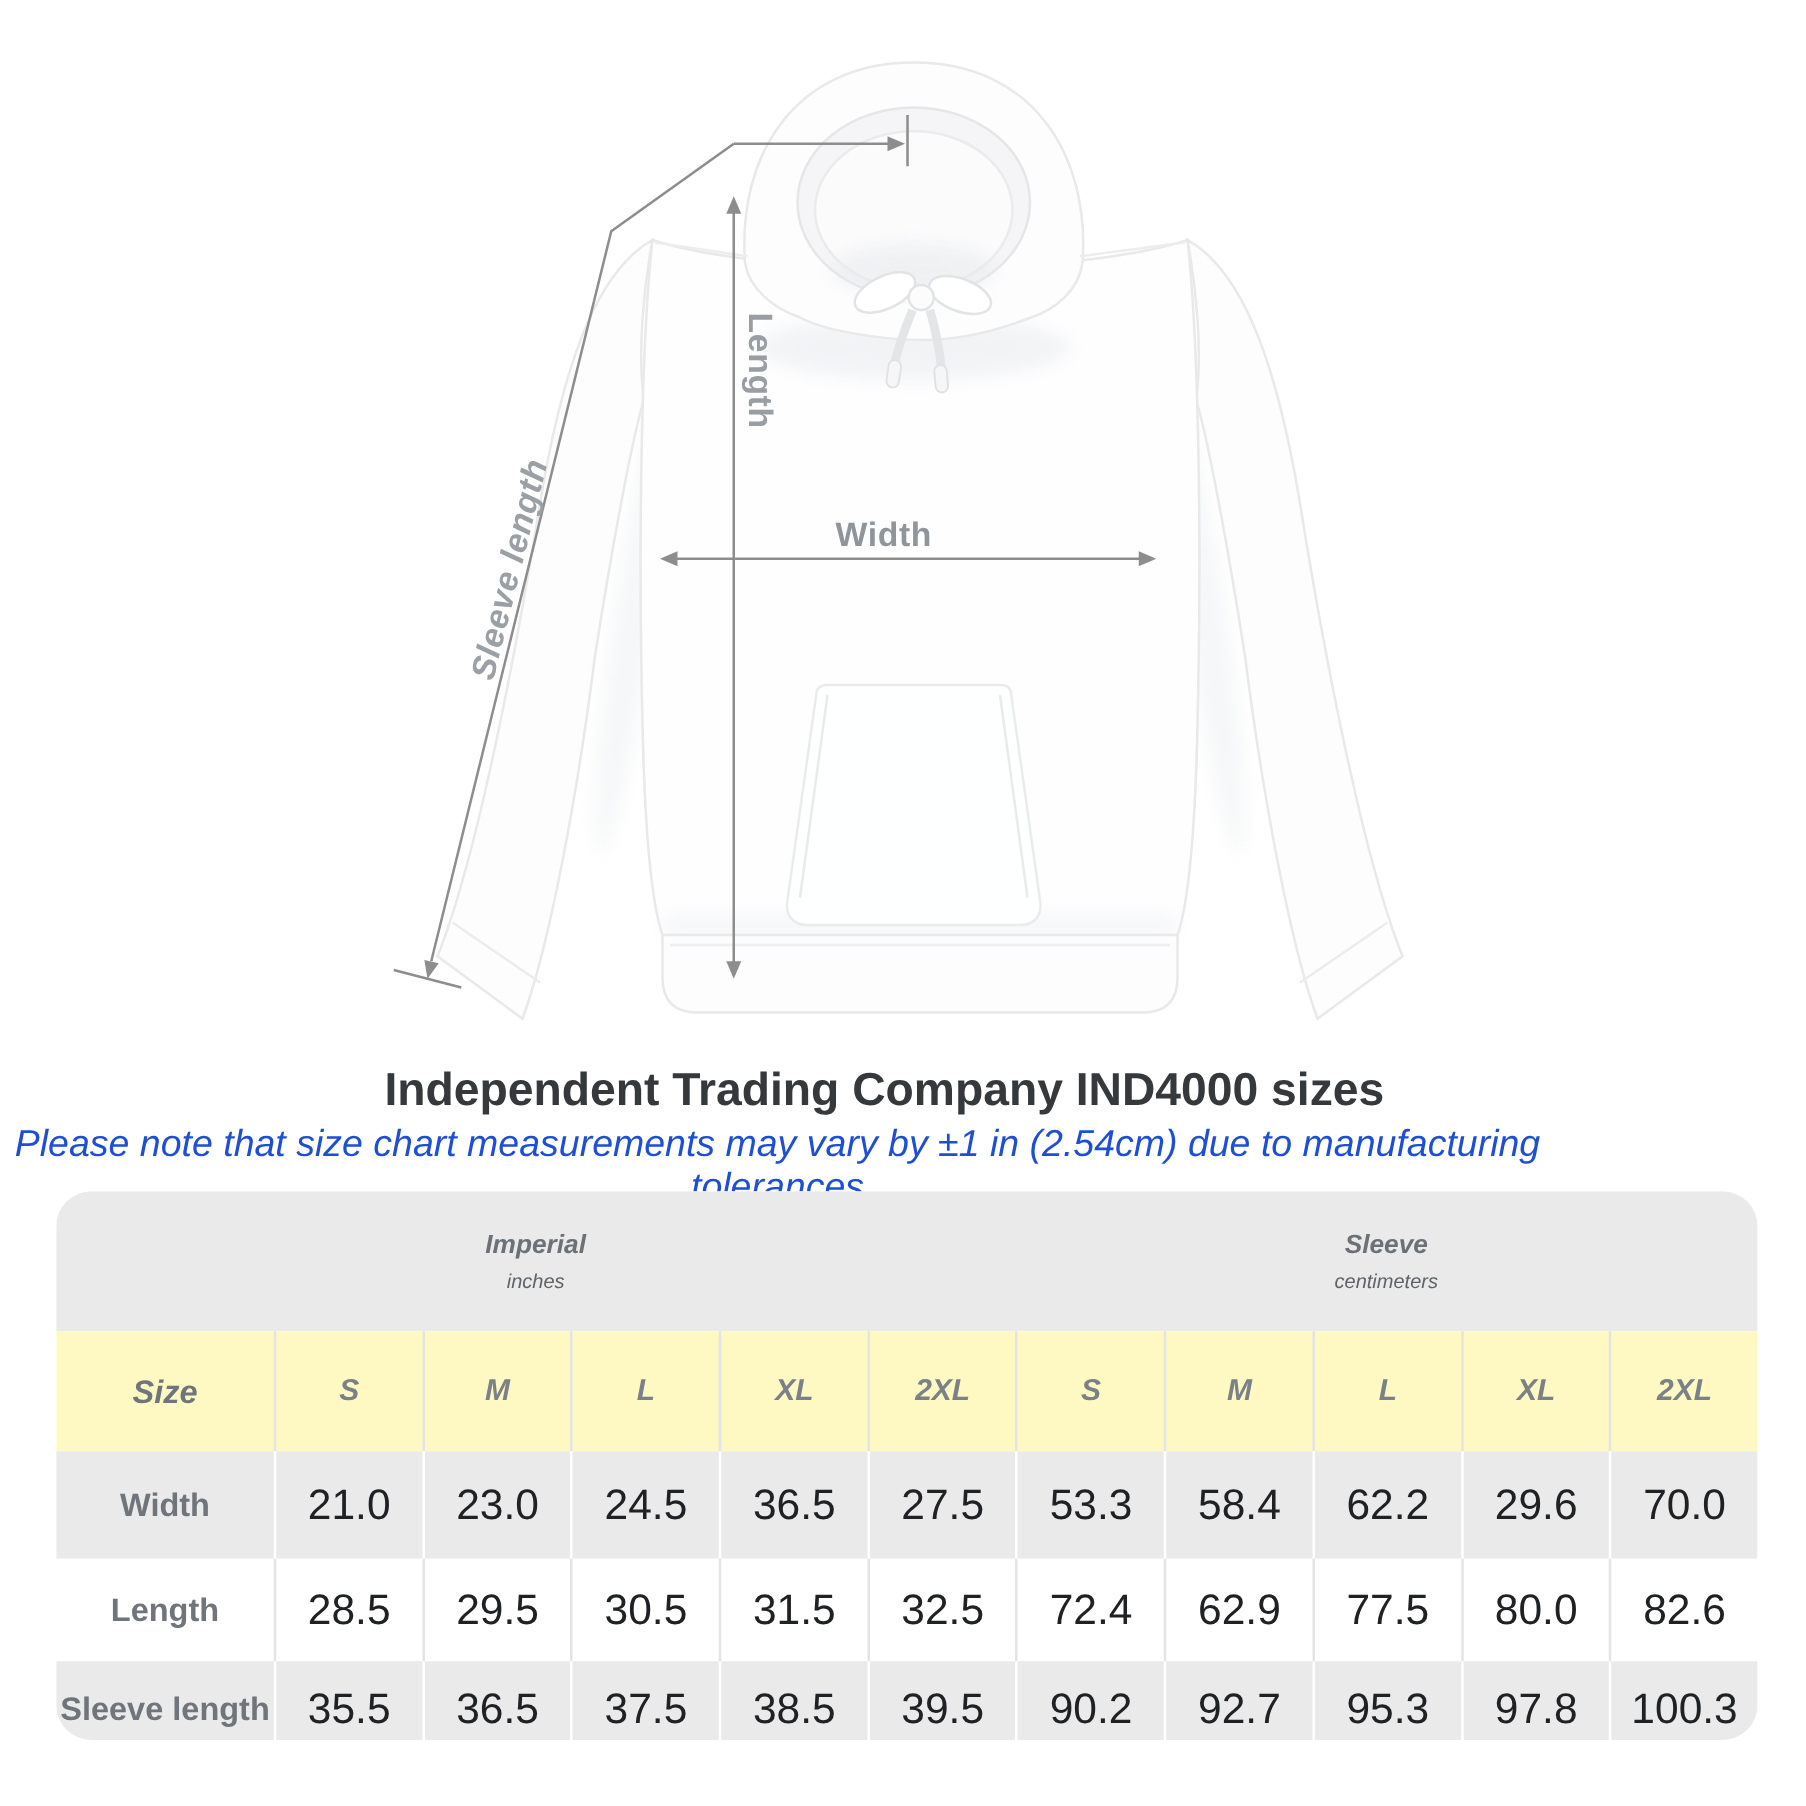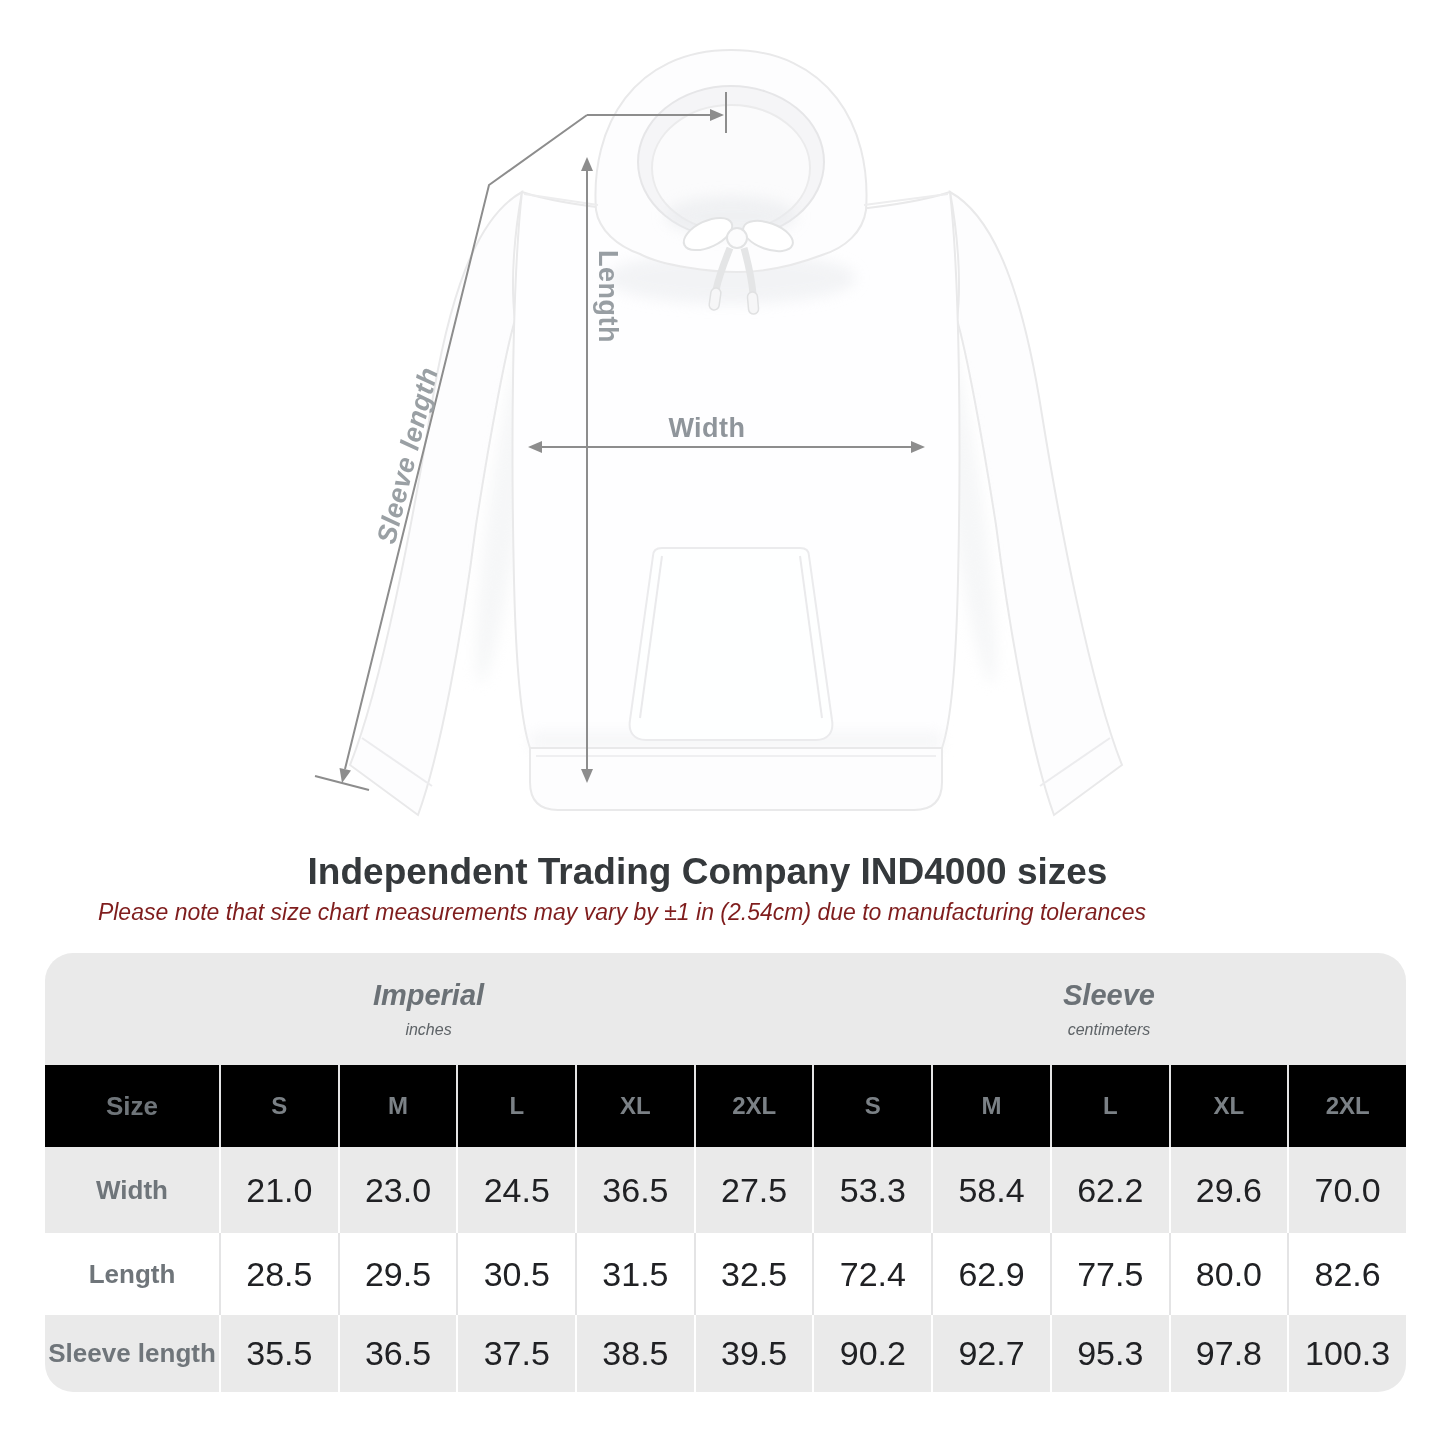--- a/index.html
+++ b/index.html
@@ -12,32 +12,32 @@
   .measure-label{position:absolute;color:#989ea3;font-weight:bold;font-size:27px;letter-spacing:.5px;}
   .label-length{left:592px;top:250px;writing-mode:vertical-rl;}
   .label-width{left:627px;top:413px;width:160px;text-align:center;color:#8f959b;}
   .label-sleeve{left:308px;top:440px;width:200px;text-align:center;
                 transform:rotate(-76deg);font-style:italic;color:#9aa0a4;}
 
   
   .chart-title{position:absolute;left:0;top:851px;width:1415px;text-align:center;
                font-size:37px;font-weight:bold;color:#35393c;}
   .chart-subtitle{position:absolute;left:0;top:899px;width:1244px;text-align:center;
-                  font-size:23px;font-style:italic;color:#7f1d1d;}
+                  font-size:30px;font-style:italic;color:#1d4ed8;}
 
   
   .size-table{position:absolute;left:45px;top:953px;width:1361px;height:439px;
               border-radius:28px;overflow:hidden;background:#fff;}
   .unit-row{display:grid;grid-template-columns:767px 1fr;height:112px;background:#eaeaea;}
   .unit-cell{display:flex;flex-direction:column;align-items:center;justify-content:center;gap:9px;}
-  .unit-name{font-size:29px;font-weight:bold;font-style:italic;color:#6b7176;}
+  .unit-name{font-size:21px;font-weight:bold;font-style:italic;color:#6b7176;}
   .unit-sub{font-size:16px;font-style:italic;color:#5e6367;}
 
   .tr{display:grid;grid-template-columns:174px repeat(10,1fr);}
-  .row-size{height:82px;background:#000000;}
+  .row-size{height:96px;background:#fef9c3;font-style:italic;}
   .row-a{height:86px;background:#eaeaea;}
   .row-b{height:82px;background:#fff;}
   .row-c{height:77px;background:#eaeaea;}
   .td{display:flex;align-items:center;justify-content:center;}
   .tr .td + .td{border-left:2px solid #e4e4e5;}
   .row-a .td + .td, .row-c .td + .td{border-left:2px solid #ffffff;}
   .lbl{font-size:26px;font-weight:bold;color:#6f757a;}
   .colh{font-size:24px;font-weight:bold;color:#7b8186;}
   .val{font-size:34px;color:#202124;}
 </style>

